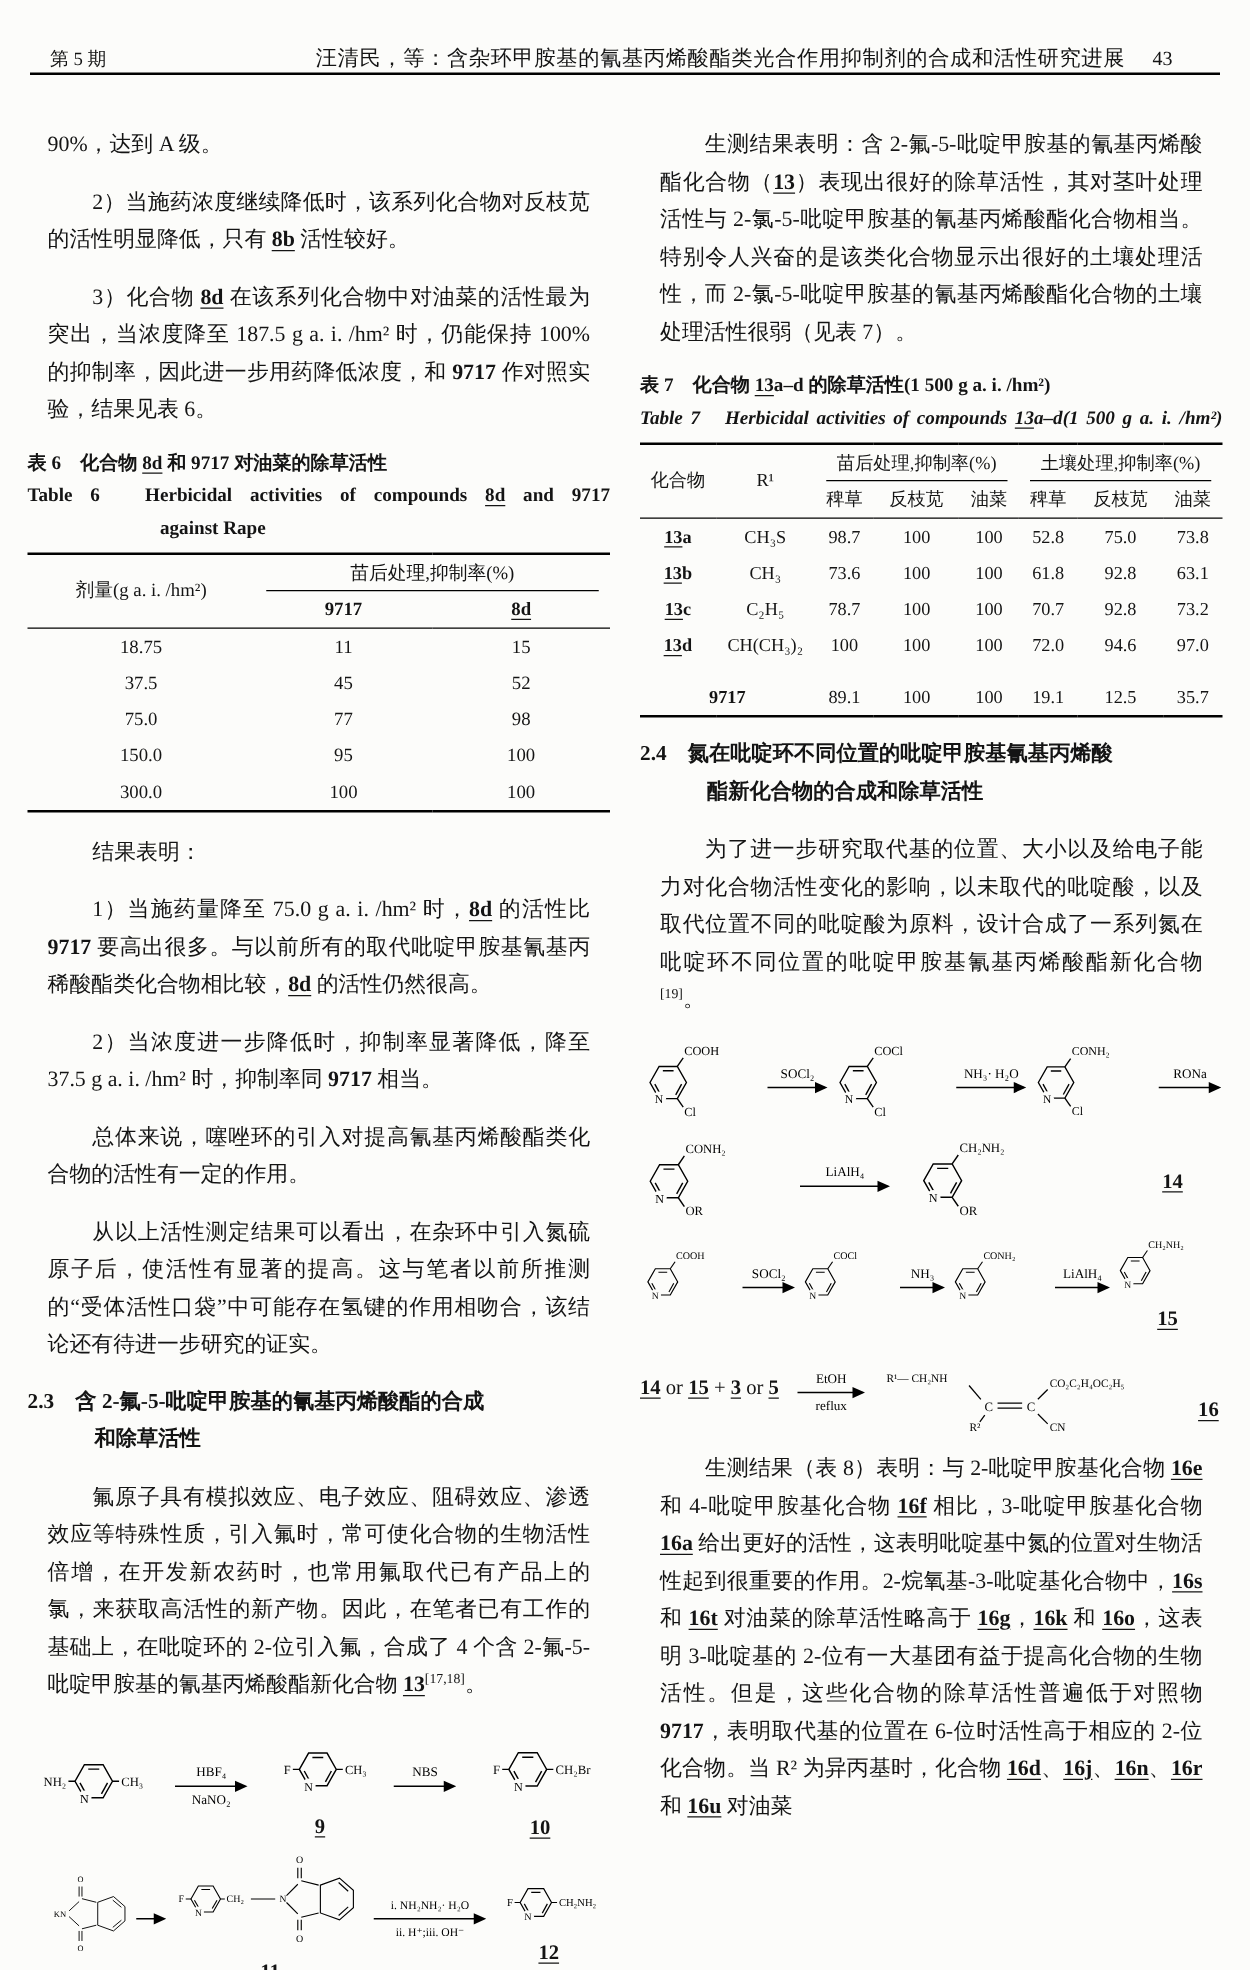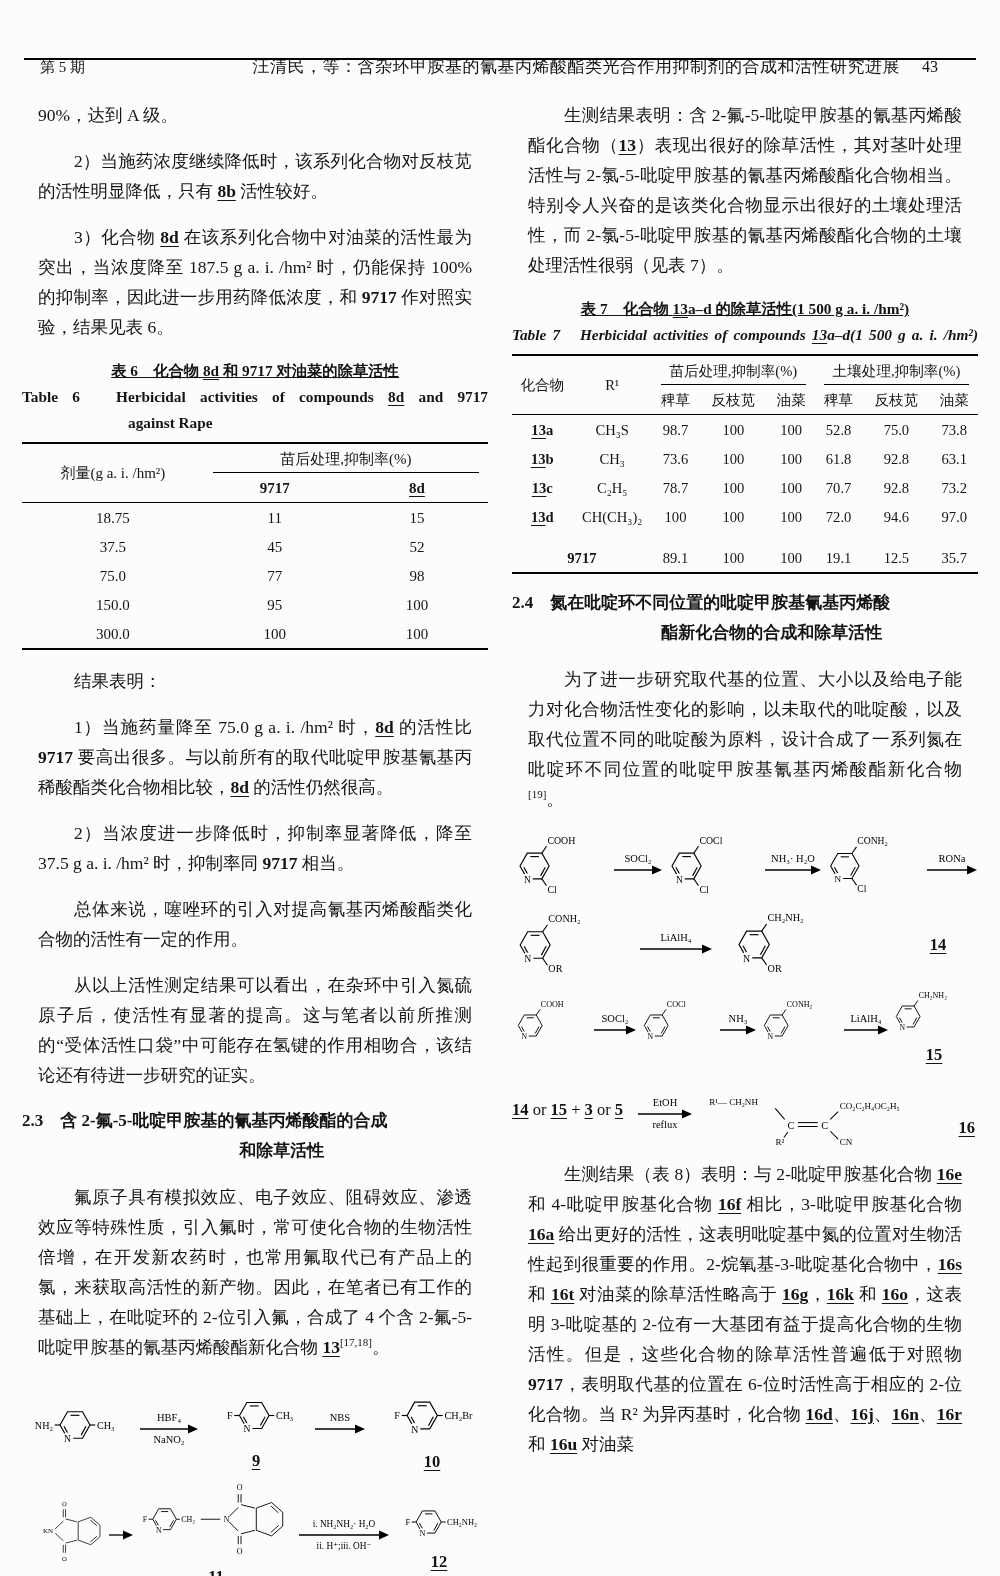--- a/index.html
+++ b/index.html
@@ -1,49 +1,49 @@
 <!DOCTYPE html>
 <html><head>
 <meta charset="utf-8">
 <style>
   html,body{margin:0;padding:0;background:#e8e8e8;}
   .page{position:relative;width:1000px;height:1576px;margin:0 auto;background:#fcfcfa;
         font-family:"Liberation Serif","DejaVu Serif",serif;color:#141414;overflow:hidden;}
   
-  .hdr{position:absolute;top:36px;left:40px;right:40px;display:flex;align-items:baseline;font-size:15px;}
+  .hdr{position:absolute;top:16px;left:40px;right:40px;display:flex;align-items:baseline;font-size:15px;}
   .hdr .issue{width:120px;}
   .hdr .title{flex:1;text-align:right;font-size:17px;letter-spacing:.5px;margin-top:19px;}
   .hdr .pageno{width:60px;text-align:center;font-size:16px;}
   .hdr-rule{position:absolute;top:58px;left:24px;right:24px;border-top:2.5px solid #000;}
   
   .cols{position:absolute;top:84px;left:22px;display:flex;gap:24px;}
   .col{width:466px;font-size:17.5px;line-height:30px;text-align:justify;}
   .col p{margin:16px;}
   .para{text-indent:2.05em;}
   .noind{text-indent:0;}
   .b{font-weight:bold;}
   .u{text-decoration:underline;text-underline-offset:3px;}
   .sup{vertical-align:super;font-size:11px;line-height:0;}
   
   .tcap{margin-top:12px;font-size:15.3px;line-height:26px;}
-  .tcap-cn{text-align:center;font-weight:bold;text-decoration:underline;}
+  .tcap-cn{font-weight:bold;}
   .tcap-en{font-weight:bold;text-align:justify;text-align-last:justify;}
   .tcap-en2{font-weight:bold;text-align:left;text-align-last:left;margin-left:106px;}
   .tcap7-en{font-weight:bold;text-align:justify;text-align-last:justify;font-style:italic;}
   
   table.dtable{width:100%;border-collapse:collapse;font-size:15px;margin-top:6px;margin-bottom:14px;
                border-top:2.2px solid #000;border-bottom:2.2px solid #000;}
   table.dtable td{text-align:center;padding:4.5px 2px;line-height:20px;}
   td.hbot{border-bottom:1.4px solid #000;}
   td.grp{position:relative;}
   td.grp::after{content:"";position:absolute;left:9px;right:9px;bottom:0;border-bottom:1.3px solid #000;}
   tr.spacer td{padding:0;height:12px;}
   
   .sechead{font-weight:bold;font-size:17px;line-height:30px;margin-top:2px;text-align:left;}
-  .sechead .l2{margin-left:3.15em;text-align:center;}
+  .sechead .l2{margin-left:3.15em;}
   
   .scheme{margin-top:10px;}
   .schemerow{display:flex;align-items:center;justify-content:space-between;margin:5px 0;flex-wrap:nowrap;}
   .schemerow > *{flex-shrink:0;}
   .molnum{display:flex;flex-direction:column;align-items:center;}
   .cnum{font-weight:bold;text-decoration:underline;text-underline-offset:3px;font-size:16.5px;line-height:18px;margin:0 3px;}
   .numend{align-self:flex-end;margin-bottom:14px;}
   .srich{font-size:16.5px;white-space:nowrap;}
   .bond{stroke:#000;stroke-width:1.3;fill:none;}
   svg text{font-family:"Liberation Serif","DejaVu Serif",serif;font-size:11.5px;fill:#000;}

